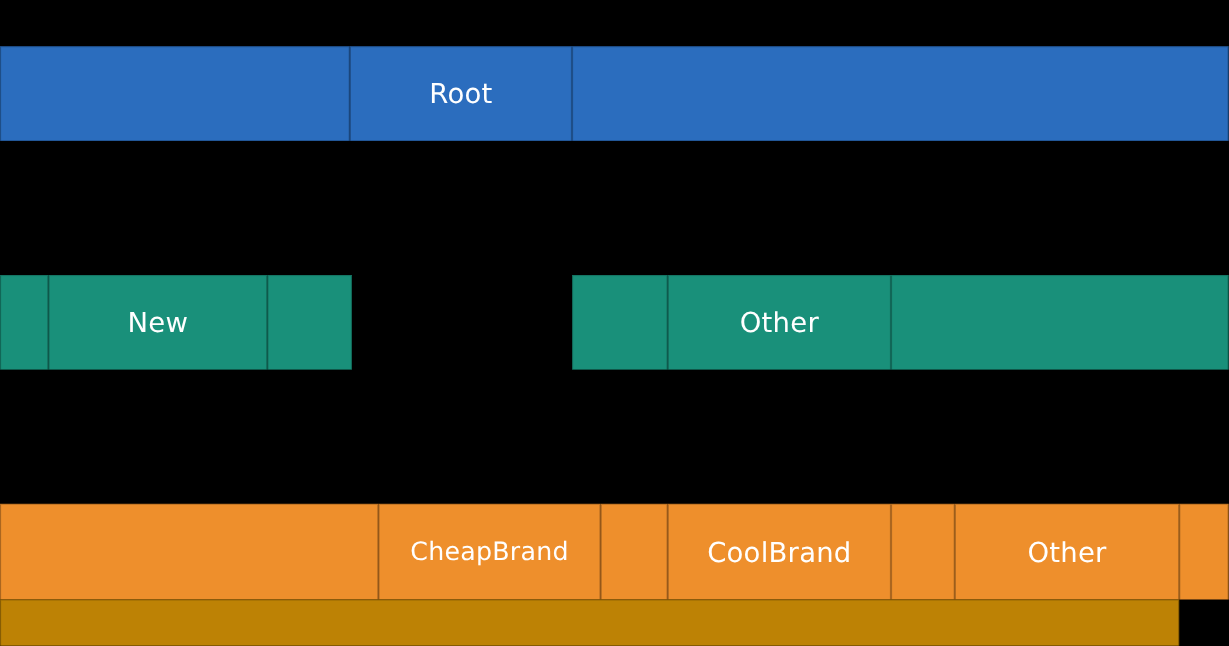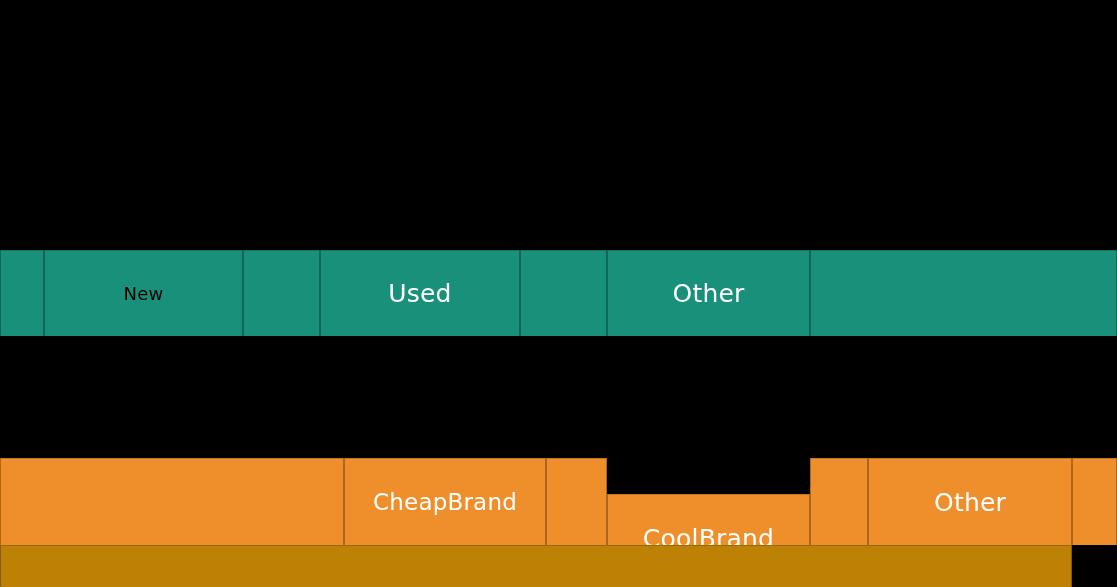--- a/index.html
+++ b/index.html
@@ -46,42 +46,46 @@
     white-space: nowrap;
     line-height: 1;
     text-align: center;
     user-select: none;
   }
 </style>
 </head>
 <body>
 
 <div id="icicle-chart" style="background: rgb(0, 0, 0); width: 1117px; height: 587px;">
+    <div class="chart-row" style="top: 42px; height: 86px;">
+      <div class="node-rect no-label" style="left: 0px; top: 0px; width: 318px; height: 86px; background: rgb(43, 109, 190);"></div>
+      <div class="node-rect" style="left: 318px; top: 0px; width: 202px; height: 86px; background: rgb(43, 109, 190);">
+        <span class="node-label" style="color: rgb(255, 255, 255); font-size: 25px;">Root</span>
+      </div>
+      <div class="node-rect no-label" style="left: 520px; top: 0px; width: 597px; height: 86px; background: rgb(43, 109, 190);"></div>
+    </div>
     <div class="chart-row" style="top: 250px; height: 86px;">
       <div class="node-rect no-label" style="left: 0px; top: 0px; width: 44px; height: 86px; background: rgb(25, 144, 122);"></div>
       <div class="node-rect" style="left: 44px; top: 0px; width: 199px; height: 86px; background: rgb(25, 144, 122);">
-        <span class="node-label" style="color: #000000; font-size: 18px;">New</span>
+        <span class="node-label" style="color: #ffffff; font-size: 25px;">New</span>
       </div>
       <div class="node-rect no-label" style="left: 243px; top: 0px; width: 77px; height: 86px; background: rgb(25, 144, 122);"></div>
-      <div class="node-rect" style="left: 320px; top: 0px; width: 200px; height: 86px; background: rgb(25, 144, 122);">
-        <span class="node-label" style="color: rgb(255, 255, 255); font-size: 25px;">Used</span>
-      </div>
       <div class="node-rect no-label" style="left: 520px; top: 0px; width: 87px; height: 86px; background: rgb(25, 144, 122);"></div>
       <div class="node-rect" style="left: 607px; top: 0px; width: 203px; height: 86px; background: rgb(25, 144, 122);">
         <span class="node-label" style="color: rgb(255, 255, 255); font-size: 25px;">Other</span>
       </div>
       <div class="node-rect no-label" style="left: 810px; top: 0px; width: 307px; height: 86px; background: rgb(25, 144, 122);"></div>
     </div>
     <div class="chart-row" style="top: 458px; height: 87px;">
       <div class="node-rect no-label" style="left: 0px; top: 0px; width: 344px; height: 87px; background: rgb(238, 143, 44);"></div>
       <div class="node-rect" style="left: 344px; top: 0px; width: 202px; height: 87px; background: rgb(238, 143, 44);">
         <span class="node-label" style="color: rgb(255, 255, 255); font-size: 23px;">CheapBrand</span>
       </div>
       <div class="node-rect no-label" style="left: 546px; top: 0px; width: 61px; height: 87px; background: rgb(238, 143, 44);"></div>
-      <div class="node-rect" style="left: 607px; top: 0px; width: 203px; height: 87px; background: rgb(238, 143, 44); margin-top: 36px;">
+      <div class="node-rect" style="left: 607px; top: 0px; width: 203px; height: 87px; background: rgb(238, 143, 44);">
         <span class="node-label" style="color: rgb(255, 255, 255); font-size: 25px;">CoolBrand</span>
       </div>
       <div class="node-rect no-label" style="left: 810px; top: 0px; width: 58px; height: 87px; background: rgb(238, 143, 44);"></div>
       <div class="node-rect" style="left: 868px; top: 0px; width: 204px; height: 87px; background: rgb(238, 143, 44);">
         <span class="node-label" style="color: rgb(255, 255, 255); font-size: 25px;">Other</span>
       </div>
       <div class="node-rect no-label" style="left: 1072px; top: 0px; width: 45px; height: 87px; background: rgb(238, 143, 44);"></div>
     </div>
     <div class="chart-row" style="top: 545px; height: 42px;">
       <div class="node-rect no-label" style="left: 0px; top: 0px; width: 1072px; height: 42px; background: rgb(189, 130, 5);"></div>

